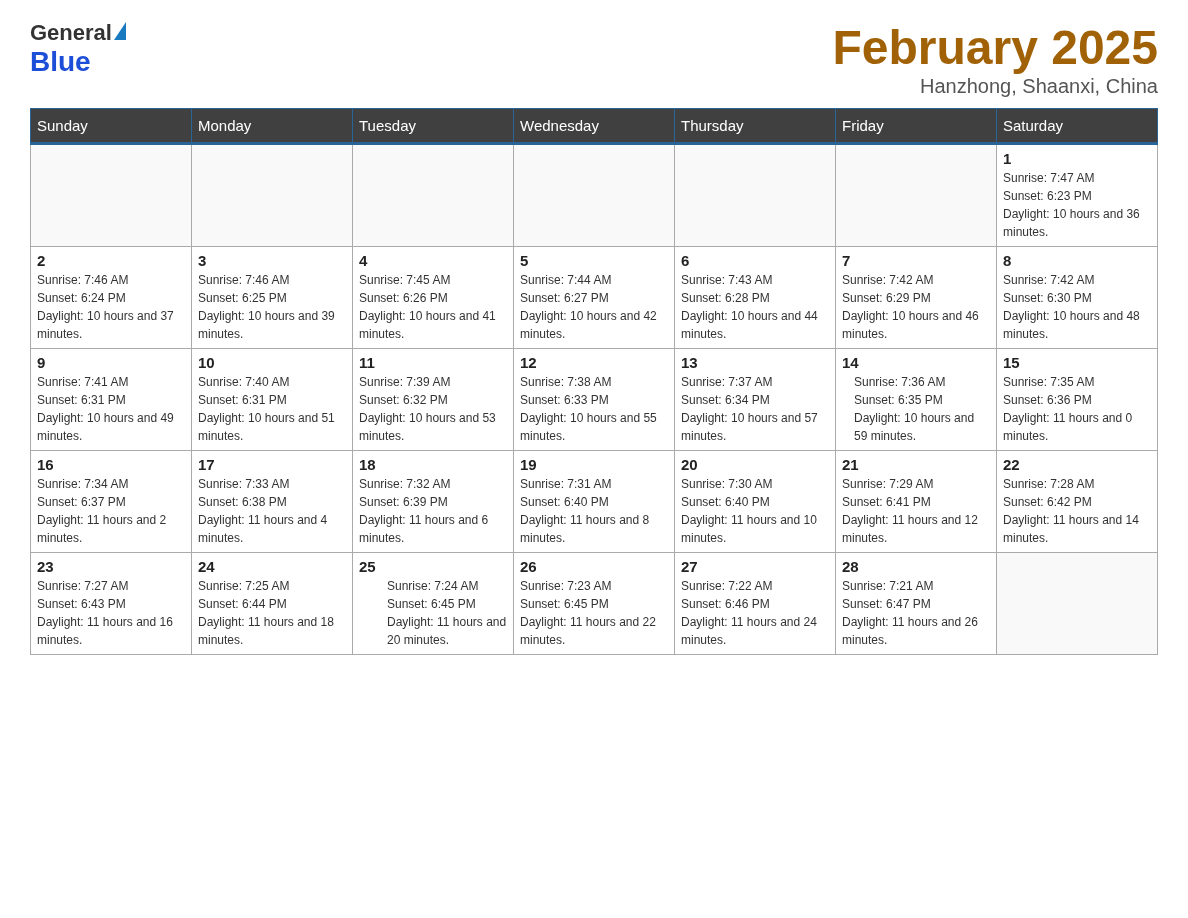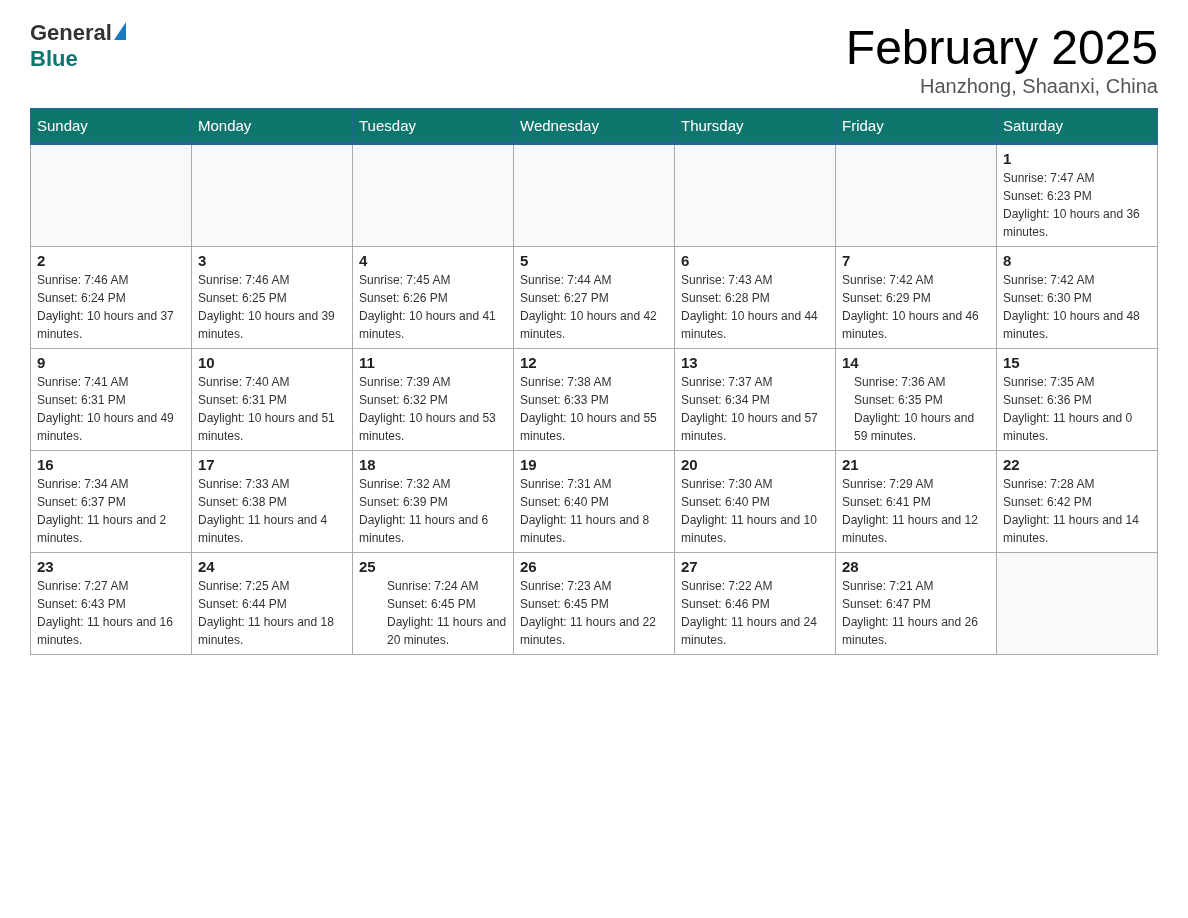--- a/index.html
+++ b/index.html
@@ -21,52 +21,52 @@
       align-items: flex-start;
     }
     .logo-general {
       font-size: 22px;
       font-weight: bold;
       color: #333;
       display: flex;
       align-items: center;
     }
     .logo-blue {
-      font-size: 22px;
+      font-size: 28px;
       font-weight: bold;
-      color: #0f766e;
+      color: #1d4ed8;
     }
     .logo-triangle {
       width: 0;
       height: 0;
       border-left: 12px solid transparent;
       border-bottom: 18px solid #1a7abf;
       margin-left: 2px;
       margin-top: -4px;
       display: inline-block;
     }
     .title-section {
       text-align: right;
     }
     .month-title {
       font-size: 48px;
-      font-weight: normal;
-      color: #000000;
+      font-weight: bold;
+      color: #a16207;
     }
     .location {
       font-size: 20px;
       color: #555;
     }
     table {
       width: 100%;
       border-collapse: collapse;
       table-layout: fixed;
     }
     thead tr th {
-      background-color: #0f766e;
+      background-color: #404040;
       color: #fff;
       padding: 8px 6px;
       font-size: 15px;
       font-weight: normal;
       text-align: left;
       border: 1px solid #2a6496;
     }
     tbody tr td {
       vertical-align: top;
       border: 1px solid #aaa;

